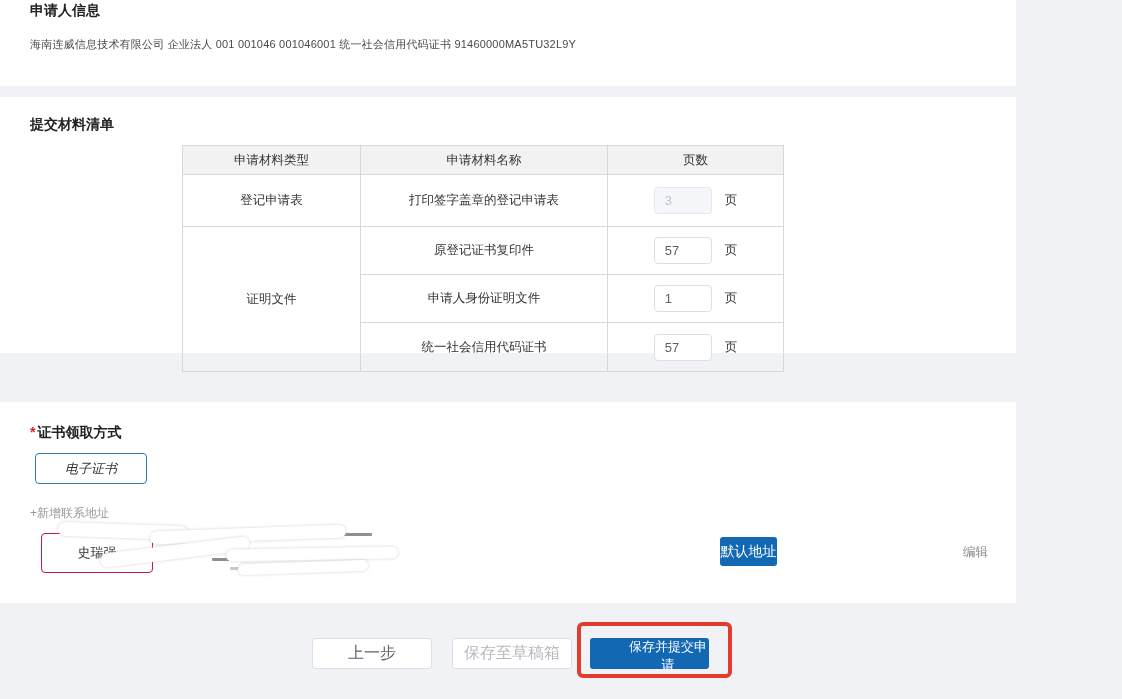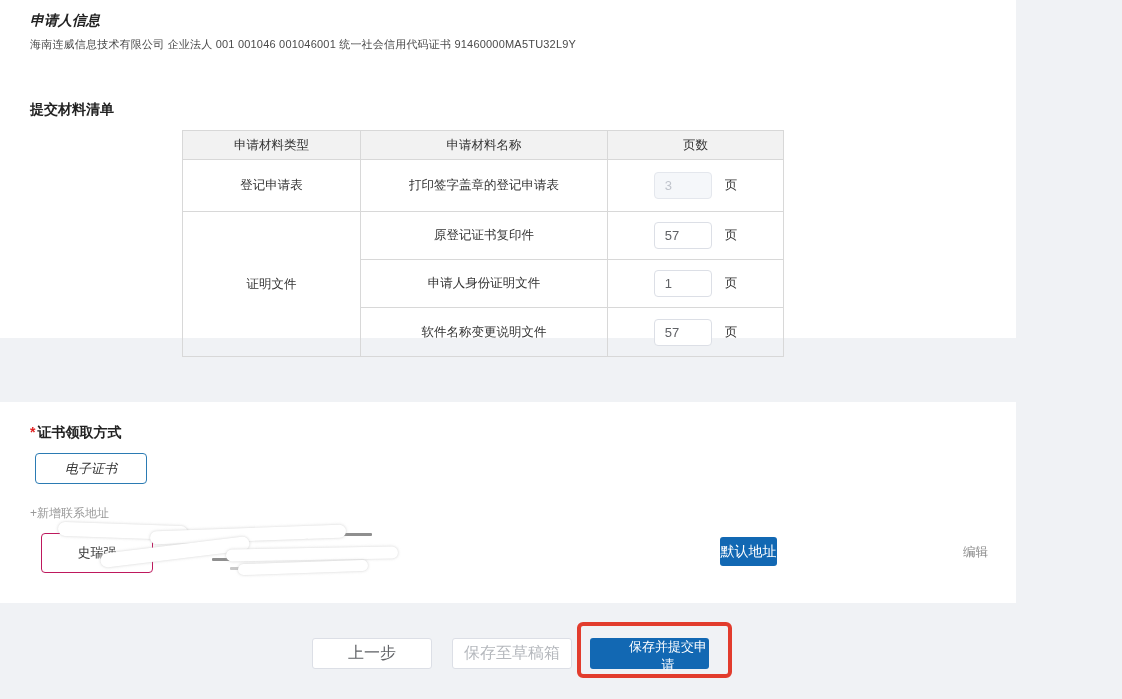--- a/index.html
+++ b/index.html
@@ -7,21 +7,21 @@
   body {
     font-family:"Liberation Sans","DejaVu Sans",sans-serif;
     background:#f0f2f5;
     color:#333;
     position:relative;
   }
   .panel {
     position:absolute; left:0; width:1016px; background:#fff;
   }
   #panel-applicant { top:0; height:86px; }
-  #panel-materials { top:82px; height:256px; }
+  #panel-materials { top:97px; height:256px; }
   #panel-cert     { top:402px; height:201px; }
 
   .section-title {
     position:absolute; left:30px;
     font-size:14px; font-weight:bold; color:#222;
   }
   .req-star { color:#e02020; margin-right:2px; font-weight:bold; }
 
   #applicant-info {
     position:absolute; left:30px; top:37px;
@@ -114,21 +114,21 @@
   }
   #submit-annotation {
     position:absolute; left:577px; top:622px; width:155px; height:56px;
     border:4px solid #e23c2d; border-radius:6px; pointer-events:none;
   }
 </style>
 </head>
 <body>
 
 <div class="panel" id="panel-applicant">
-  <div class="section-title" style="top:12px;font-style:italic;">申请人信息</div>
+  <div class="section-title" style="top:2px;">申请人信息</div>
   <div id="applicant-info">海南连威信息技术有限公司 企业法人 001 001046 001046001 统一社会信用代码证书 91460000MA5TU32L9Y</div>
 </div>
 
 <div class="panel" id="panel-materials">
   <div class="section-title" style="top:19px;">提交材料清单</div>
 
   <table id="materials-table">
     <thead>
       <tr>
         <th class="col-type">申请材料类型</th>
@@ -160,21 +160,21 @@
       <tr class="row-3">
         <td>申请人身份证明文件</td>
         <td>
           <div class="pages-group">
             <input class="pages-input" value="1" style="">
             <span class="pages-unit">页</span>
           </div>
         </td>
       </tr>
       <tr class="row-4">
-        <td>软件名称变更说明文件</td>
+        <td>统一社会信用代码证书</td>
         <td>
           <div class="pages-group">
             <input class="pages-input" value="57" style="">
             <span class="pages-unit">页</span>
           </div>
         </td>
       </tr>
     </tbody>
   </table>
 </div>

